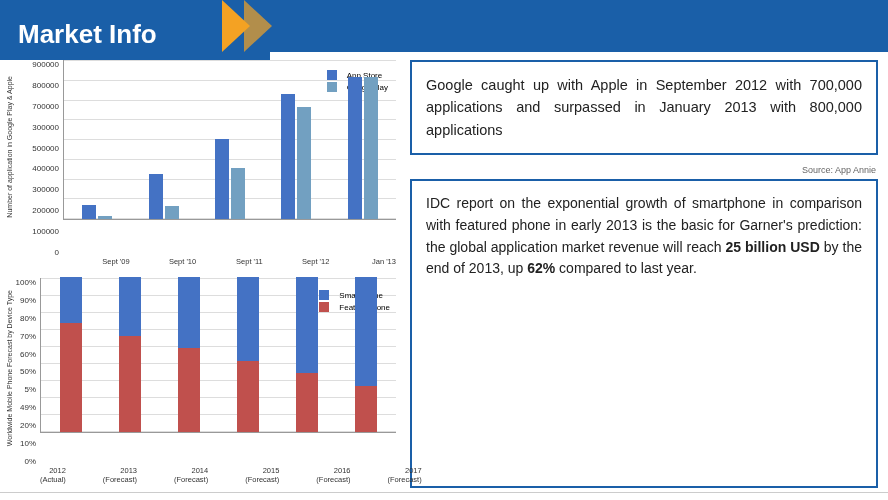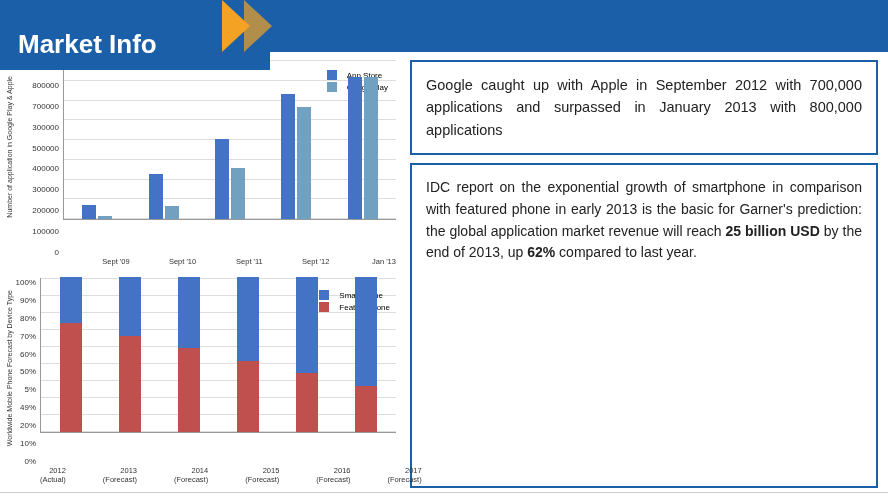--- a/index.html
+++ b/index.html
@@ -236,21 +236,21 @@
       font-size: 9px;
       color: #666;
       padding-right: 10px;
       padding-bottom: 2px;
     }
   </style>
 </head>
 <body>
 
 <div class="header">
-  <div style="position:absolute;top:18px;left:0;width:270px;height:52px;background:#1a5fa8;z-index:1;display:flex;align-items:center;padding-left:18px;">
+  <div style="position:absolute;top:8px;left:0;width:270px;height:52px;background:#1a5fa8;z-index:1;display:flex;align-items:center;padding-left:18px;">
     <span class="header-title">Market Info</span>
   </div>
 
   <div style="position:absolute;top:0;left:222px;z-index:4;width:0;height:0;border-top:26px solid transparent;border-bottom:26px solid transparent;border-left:28px solid #f4a223;"></div>
   <div style="position:absolute;top:0;left:244px;z-index:3;width:0;height:0;border-top:26px solid transparent;border-bottom:26px solid transparent;border-left:28px solid #f4a223;opacity:0.7;"></div>
 </div>
 
 <div class="main">
 
   <div class="left-panel">
@@ -415,20 +415,21 @@
         </div>
       </div>
     </div>
   </div>
 
   <div class="right-panel">
 
     <div class="info-box">
       <span>Google caught up with Apple in September 2012 with 700,000 applications and surpassed in January 2013 with 800,000 applications</span>
     </div>
+    <div class="source-text">Source: App Annie</div>
 
     <div class="info-box-bottom">
       <span>IDC report on the exponential growth of smartphone in comparison with featured phone in early 2013 is the basic for Garner's prediction: the global application market revenue will reach </span><span class="bold-text">25 billion USD</span><span> by the end of 2013, up </span><span class="bold-text">62%</span><span> compared to last year.</span>
     </div>
 
   </div>
 </div>
 
 <div class="bottom-bar">
 

